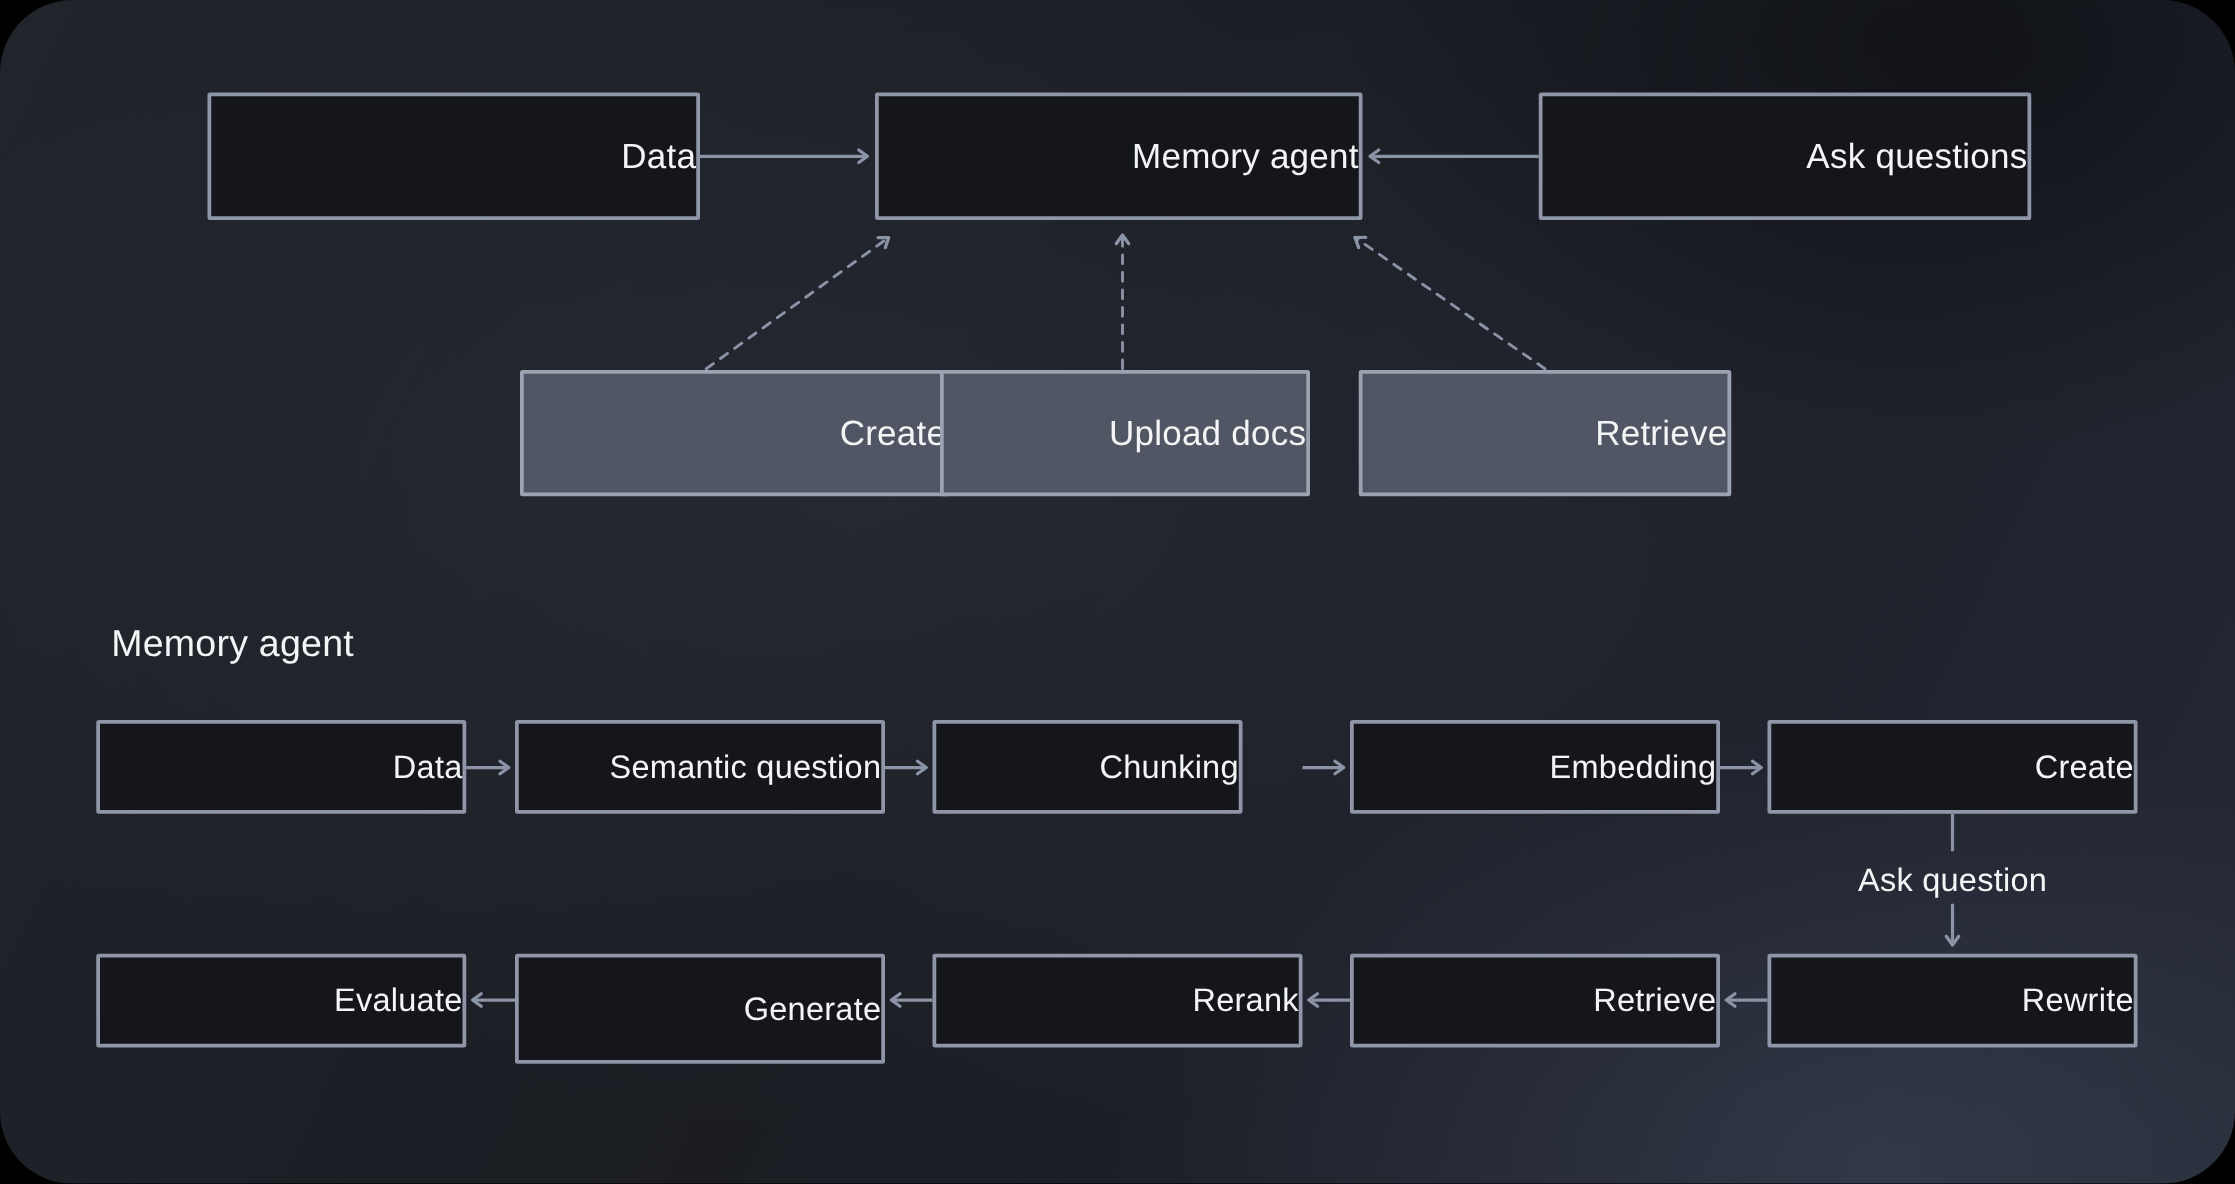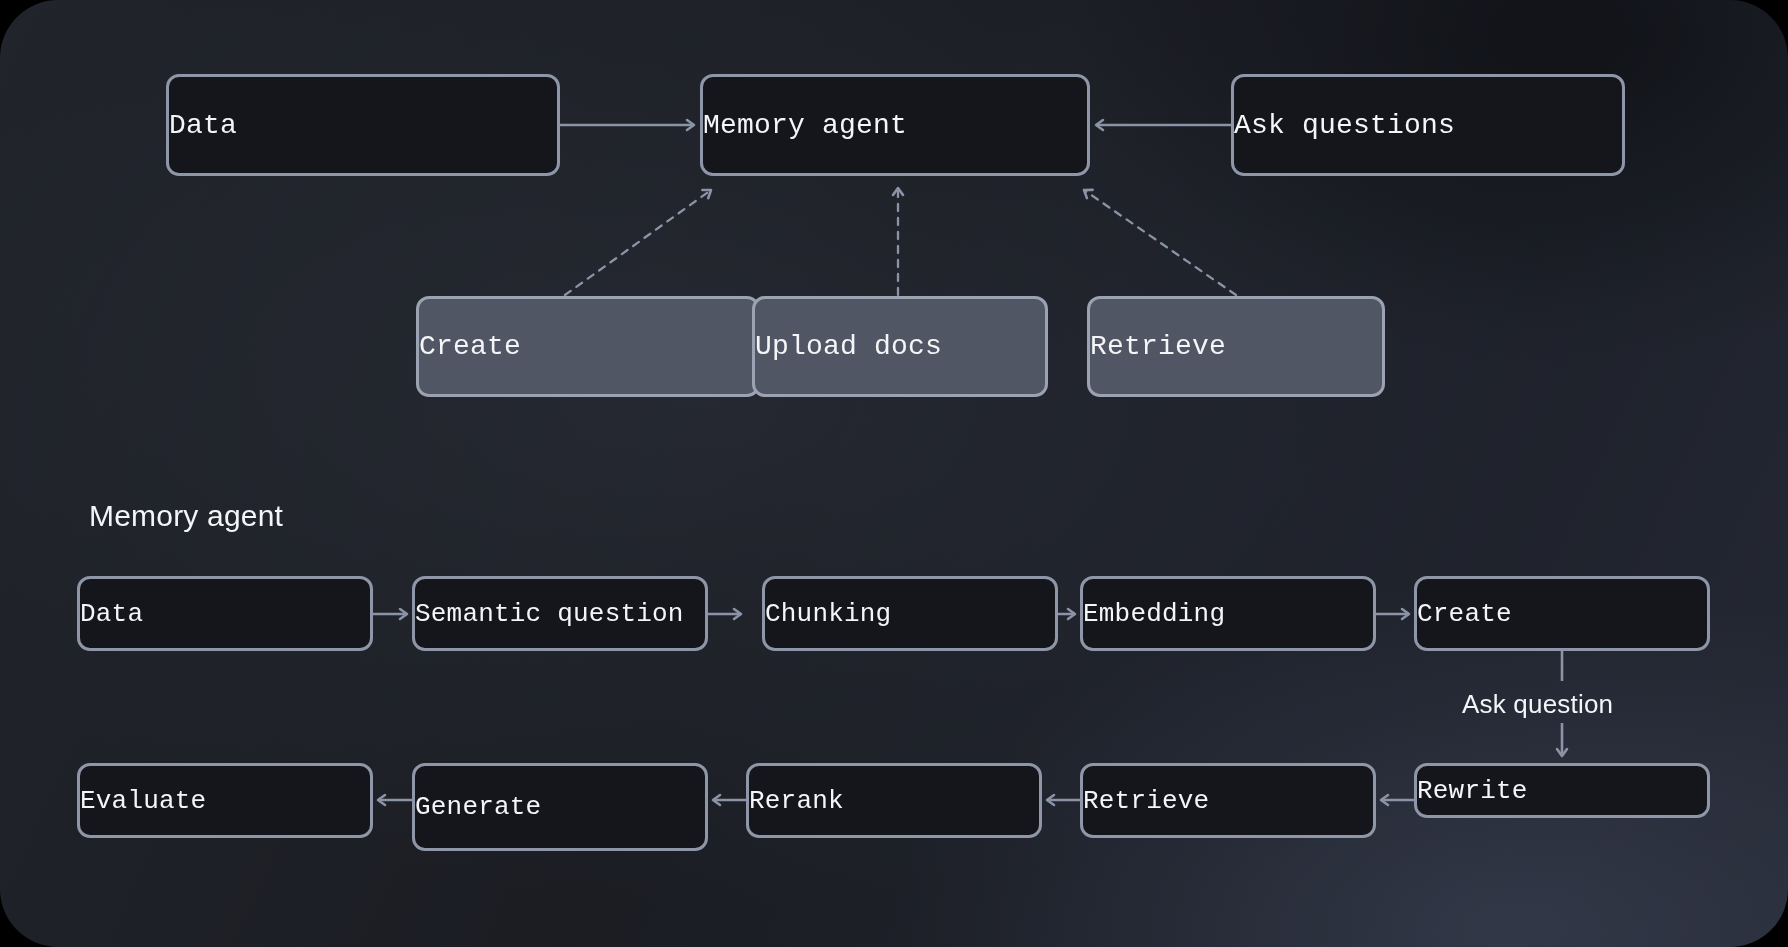--- a/index.html
+++ b/index.html
@@ -22,33 +22,33 @@
       radial-gradient(820px 520px at 88% 4%, rgba(6,7,9,0.55), rgba(6,7,9,0) 62%),
       radial-gradient(980px 560px at 84% 98%, rgba(76,86,110,0.38), rgba(76,86,110,0) 62%),
       radial-gradient(1250px 750px at 40% 42%, rgba(62,68,84,0.28), rgba(62,68,84,0) 68%),
       linear-gradient(115deg,#21242b 0%,#1b1d23 45%,#1e212a 70%,#242833 100%);
   }
   svg.arrows{position:absolute;inset:0;}
   .conn{stroke:var(--arrow);stroke-width:2.6;fill:none;}
   .conn.dashed{stroke-width:2.3;stroke-dasharray:7 7;stroke-linecap:round;}
   .arrowhead-path{stroke:var(--arrow);fill:none;stroke-width:2.6;stroke-linecap:round;stroke-linejoin:round;}
   .node{
-    position:absolute;display:flex;align-items:center;justify-content:flex-start;
-    box-sizing:border-box;border-radius:13px;color:var(--text);font-family:Liberation Mono, monospace;
+    position:absolute;display:flex;align-items:center;justify-content:flex-end;
+    box-sizing:border-box;border-radius:2px;color:var(--text);
   }
   .node.dark{background:var(--node-dark-fill);border:3px solid var(--node-border-dark);}
   .node.gray{background:var(--node-gray-fill);border:3px solid var(--node-border-gray);}
   .node-label{font-size:28px;letter-spacing:.2px;white-space:nowrap;}
   .node.pipe .node-label{font-size:26px;}
   .section-title{
     position:absolute;left:89px;top:499px;font-size:30px;color:var(--text);
     letter-spacing:.2px;
   }
   .branch-label{
-    position:absolute;left:1462px;top:689px;width:200px;
+    position:absolute;left:1462px;top:689px;width:200px;text-align:center;
     font-size:26px;color:var(--text);letter-spacing:.2px;
   }
 </style>
 </head>
 <body>
 
 <div class="stage">
   <div class="canvas">
 
     <svg class="arrows" width="1788" height="947" viewBox="0 0 1788 947">
@@ -100,21 +100,21 @@
     </div>
 
     <div class="section-title">Memory agent</div>
 
     <div class="node dark pipe" style="left:77px;top:576px;width:296px;height:75px">
       <span class="node-label">Data</span>
     </div>
     <div class="node dark pipe" style="left:412px;top:576px;width:296px;height:75px">
       <span class="node-label">Semantic question</span>
     </div>
-    <div class="node dark pipe" style="left:762px;top:576px;width:296px;height:75px">
+    <div class="node dark pipe" style="left:746px;top:576px;width:248px;height:75px">
       <span class="node-label">Chunking</span>
     </div>
     <div class="node dark pipe" style="left:1080px;top:576px;width:296px;height:75px">
       <span class="node-label">Embedding</span>
     </div>
     <div class="node dark pipe" style="left:1414px;top:576px;width:296px;height:75px">
       <span class="node-label">Create</span>
     </div>
 
     <div class="branch-label">Ask question</div>
@@ -124,18 +124,18 @@
     </div>
     <div class="node dark pipe" style="left:412px;top:763px;width:296px;height:88px">
       <span class="node-label">Generate</span>
     </div>
     <div class="node dark pipe" style="left:746px;top:763px;width:296px;height:75px">
       <span class="node-label">Rerank</span>
     </div>
     <div class="node dark pipe" style="left:1080px;top:763px;width:296px;height:75px">
       <span class="node-label">Retrieve</span>
     </div>
-    <div class="node dark pipe" style="left:1414px;top:763px;width:296px;height:55px">
+    <div class="node dark pipe" style="left:1414px;top:763px;width:296px;height:75px">
       <span class="node-label">Rewrite</span>
     </div>
 
   </div>
 </div>
 
 </body></html>

